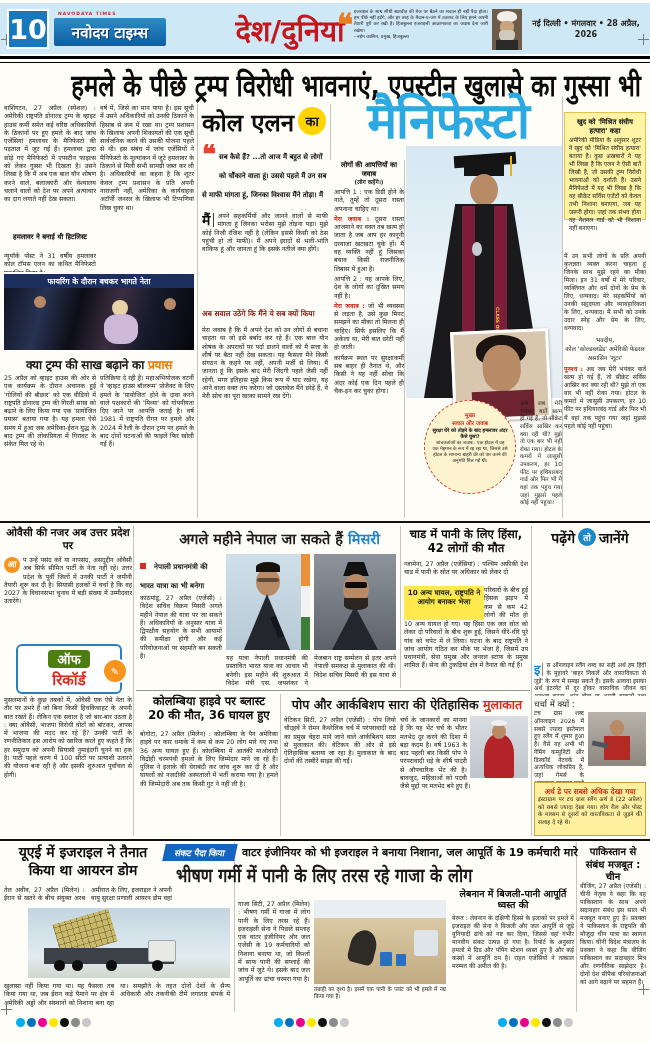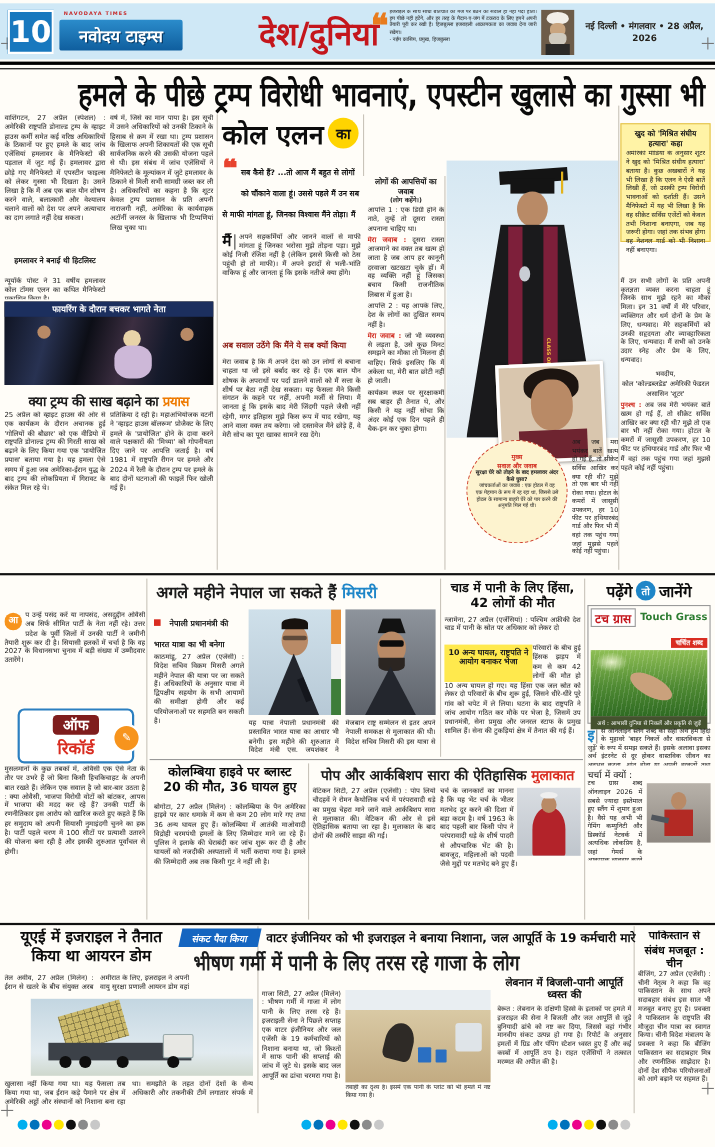--- a/index.html
+++ b/index.html
@@ -71,21 +71,21 @@
   .launcher{position:absolute;background:#cbb96a;transform:rotate(-16deg);background-image:repeating-linear-gradient(0deg,rgba(0,0,0,.25) 0 1px,transparent 1px 6px),repeating-linear-gradient(90deg,rgba(0,0,0,.25) 0 1px,transparent 1px 6px);}
   .truck{position:absolute;background:#3c4148;}
   .wheel{position:absolute;background:#0e0e0e;border-radius:50%;}
   .gazaph{background:linear-gradient(#e9eef2 0 22%,#d9c9a4 22%,#c2ab82);}
   .bender{position:absolute;background:#2e2a26;border-radius:50% 50% 20% 20%;transform:rotate(14deg);}
   .jerry{position:absolute;background:#2a6fc2;border-radius:1px;}
   .workerph{background:linear-gradient(#b8b2aa,#8e8881);}
   .vest{position:absolute;background:#b32a24;}
   
   .offrec{border:2px solid #2b7fc0;border-radius:6px;background:#fff;display:flex;flex-direction:column;align-items:center;justify-content:center;gap:1px;}
-  .offrec .w1{background:#7f1d1d;color:#fff;font-weight:900;font-size:13px;padding:0 9px;border-radius:4px;}
+  .offrec .w1{background:#4d7c0f;color:#fff;font-weight:900;font-size:13px;padding:0 9px;border-radius:4px;}
   .offrec .w2{color:#d92c20;font-weight:900;font-size:15px;}
   .offrec .pen{position:absolute;right:-8px;top:12px;width:22px;height:22px;border-radius:50%;background:#f7941d;color:#fff;font-size:10px;display:flex;align-items:center;justify-content:center;border:2px solid #fff;}
   .owdrop{float:left;width:16px;height:16px;border-radius:50%;background:#f7941d;color:#fff;font-size:8.5px;font-weight:900;display:flex;align-items:center;justify-content:center;margin:1px 3px 0 0;}
   .redsq{display:inline-block;width:6px;height:6px;background:#d92c20;margin-right:3px;}
   .ylsub{background:#ffe94d;font-size:7.2px;font-weight:900;line-height:1.25;padding:2px;text-align:center;}
   .tg-head{display:flex;align-items:center;justify-content:center;gap:3px;font-size:14px;font-weight:900;color:#0b0b0b;}
   .tg-circle{width:18px;height:18px;border-radius:50%;background:#1f86c8;color:#fff;font-size:9px;font-weight:900;display:flex;align-items:center;justify-content:center;}
   .tg-hi{color:#c4161c;font-weight:900;font-size:11px;border:1px solid #999;background:#fff;padding:0 3px;}
   .tg-en{color:#2e7d32;font-weight:bold;font-size:9px;}
   .tg-badge{background:#d92c20;color:#fff;font-size:6.2px;font-weight:bold;padding:1px 4px;}
@@ -168,20 +168,21 @@
     <span class="rqm">❝</span>
     <span class="leadquote">सब कैसे हैं? ...तो आज मैं बहुत से लोगों को चौंकाने वाला हूं। उससे पहले मैं उन सब से माफी मांगता हूं, जिनका विश्वास मैंने तोड़ा। मैं अपने मात-पिता से माफी मांगता हूं कि मैंने उनसे कहा कि मेरा इंटरव्यू है मगर यह बताया कि यह 'मोस्ट वांटेड' के लिए इंटरव्यू था।</span>
   </div>
   <div class="abs body" style="left:202px;top:212px;width:126px;height:94px">
     <span class="dropcap">मैं</span>
     <span>अपने सहकर्मियों और जानने वालों से माफी मांगता हूं जिनका भरोसा मुझे तोड़ना पड़ा। मुझे कोई निजी रंजिश नहीं है (लेकिन इससे किसी को ठेस पहुंची हो तो माफी)। मैं अपने इरादों से भली-भांति वाकिफ हूं और जानता हूं कि इसके नतीजे क्या होंगे।</span>
   </div>
   <div class="abs subhead-red" style="left:202px;top:308px;width:126px;height:16px;overflow:hidden">अब सवाल उठेंगे कि मैंने ये सब क्यों किया</div>
   <div class="abs body" style="left:202px;top:326px;width:126px;height:192px">मेरा जवाब है कि मैं अपने देश को उन लोगों से बचाना चाहता था जो इसे बर्बाद कर रहे हैं। एक बाल यौन शोषक के अपराधों पर पर्दा डालने वालों को मैं सत्ता के शीर्ष पर बैठा नहीं देख सकता। यह फैसला मैंने किसी संगठन के कहने पर नहीं, अपनी मर्जी से लिया। मैं जानता हूं कि इसके बाद मेरी जिंदगी पहले जैसी नहीं रहेगी, मगर इतिहास मुझे किस रूप में याद रखेगा, यह आने वाला वक्त तय करेगा। जो दस्तावेज मैंने छोड़े हैं, वे मेरी सोच का पूरा खाका सामने रख देंगे।</div>
 
+  <div class="abs manif" style="left:332px;top:96px;width:232px;height:58px">मैनिफेस्टो</div>
 
   <div class="abs" style="left:334px;top:160px;width:70px;height:358px;overflow:hidden">
     <div class="subhead-sm">लोगों की आपत्तियों का जवाब</div>
     <div class="center" style="font-size:5.8px;font-weight:bold">(लोग कहेंगे।)</div>
     <div class="body" style="margin-top:2px">
       <span class="b">आपत्ति 1 :</span>
       <span>एक डिग्री होने के नाते, तुम्हें तो दूसरा रास्ता अपनाना चाहिए था।</span>
     </div>
     <div class="body" style="margin-top:2px">
       <span class="lbl-red">मेरा जवाब :</span>
@@ -238,32 +239,33 @@
     </div>
   </div>
 
   <div class="hr" style="left:0;top:521px;width:650px;height:2px"></div>
   <div class="vr" style="left:133px;top:526px;height:310px"></div>
   <div class="vr" style="left:400px;top:526px;height:162px"></div>
   <div class="vr" style="left:531px;top:526px;height:310px"></div>
   <div class="vr" style="left:280px;top:694px;height:142px"></div>
   <div class="hr" style="left:136px;top:690px;width:394px;height:1px;background:#999"></div>
 
+  <div class="abs center head900" style="left:4px;top:526px;width:128px;height:28px;font-size:10.5px;line-height:1.2;overflow:hidden">ओवैसी की नजर अब उत्तर प्रदेश पर</div>
   <div class="abs body" style="left:4px;top:556px;width:128px;height:86px">
     <span class="owdrop">आ</span>
     <span>प उन्हें पसंद करें या नापसंद, असदुद्दीन ओवैसी अब सिर्फ सीमित पार्टी के नेता नहीं रहे। उत्तर प्रदेश के पूर्वी जिलों में उनकी पार्टी ने जमीनी तैयारी शुरू कर दी है। सियासी हलकों में चर्चा है कि वह 2027 के विधानसभा चुनाव में बड़ी संख्या में उम्मीदवार उतारेंगे।</span>
   </div>
   <div class="abs offrec" style="left:16px;top:644px;width:102px;height:46px">
     <span class="w1">ऑफ</span>
     <span class="w2">रिकॉर्ड</span>
     <span class="pen">✎</span>
   </div>
   <div class="abs body" style="left:4px;top:696px;width:128px;height:140px">मुसलमानों के कुछ तबकों में, ओवैसी एक ऐसे नेता के तौर पर उभरे हैं जो बिना किसी हिचकिचाहट के अपनी बात रखते हैं। लेकिन एक सवाल है जो बार-बार उठता है : क्या ओवैसी, भाजपा विरोधी वोटों को बांटकर, आपस में भाजपा की मदद कर रहे हैं? उनकी पार्टी के रणनीतिकार इस आरोप को खारिज करते हुए कहते हैं कि हर समुदाय को अपनी सियासी नुमाइंदगी चुनने का हक है। पार्टी पहले चरण में 100 सीटों पर प्रत्याशी उतारने की योजना बना रही है और इसकी शुरुआत पूर्वांचल से होगी।</div>
 
-  <div class="abs" style="left:142px;top:528px;width:256px;height:20px;text-align:left">
+  <div class="abs" style="left:124px;top:528px;width:256px;height:20px;text-align:right">
     <span style="font-size:14.5px;font-weight:900">
       <span>अगले महीने नेपाल जा सकते हैं</span>
       <span style="color:#1f86c8">मिसरी</span>
     </span>
   </div>
   <div class="abs" style="left:140px;top:554px;width:82px;height:38px;overflow:hidden">
     <span class="redsq"></span>
     <span style="font-size:7.2px;font-weight:900">नेपाली प्रधानमंत्री की भारत यात्रा का भी बनेगा आधार</span>
   </div>
   <div class="abs body" style="left:140px;top:594px;width:82px;height:94px">काठमांडू, 27 अप्रैल (एजेंसी) : विदेश सचिव विक्रम मिसरी अगले महीने नेपाल की यात्रा पर जा सकते हैं। अधिकारियों के अनुसार यात्रा में द्विपक्षीय सहयोग के सभी आयामों की समीक्षा होगी और कई परियोजनाओं पर सहमति बन सकती है।</div>
@@ -288,45 +290,34 @@
   <div class="abs body" style="left:404px;top:560px;width:124px;height:24px">न्जामेना, 27 अप्रैल (एजेंसियां) : पश्चिम अफ्रीकी देश चाड में पानी के स्रोत पर अधिकार को लेकर दो</div>
   <div class="abs ylsub" style="left:404px;top:586px;width:76px;height:30px;overflow:hidden">10 अन्य घायल, राष्ट्रपति ने आयोग बनाकर भेजा</div>
   <div class="abs body" style="left:484px;top:586px;width:44px;height:32px">परिवारों के बीच हुई हिंसक झड़प में कम से कम 42 लोगों की मौत हो गई।</div>
   <div class="abs body" style="left:404px;top:620px;width:124px;height:68px">10 अन्य घायल हो गए। यह हिंसा एक जल स्रोत को लेकर दो परिवारों के बीच शुरू हुई, जिसने धीरे-धीरे पूरे गांव को चपेट में ले लिया। घटना के बाद राष्ट्रपति ने जांच आयोग गठित कर मौके पर भेजा है, जिसमें उप प्रधानमंत्री, सेना प्रमुख और जनरल स्टाफ के प्रमुख शामिल हैं। सेना की टुकड़ियां क्षेत्र में तैनात की गई हैं।</div>
 
   <div class="abs tg-head" style="left:534px;top:526px;width:112px;height:22px">
     <span>पढ़ेंगे</span>
     <span class="tg-circle">तो</span>
     <span>जानेंगे</span>
   </div>
-  <div class="abs" style="left:534px;top:550px;width:112px;height:108px;border:1px solid #9a9a9a;box-sizing:border-box">
-    <div style="display:flex;justify-content:space-between;align-items:center;padding:2px 2px 0 2px">
-      <span class="tg-hi">टच ग्रास</span>
-      <span class="tg-en">Touch Grass</span>
-    </div>
-    <div style="text-align:right;padding:1px 2px">
-      <span class="tg-badge">चर्चित शब्द</span>
-    </div>
-    <div class="ph grassph" style="position:relative;left:2px;width:106px;height:60px">
-      <div class="blades"></div>
-      <div style="position:absolute;left:4px;top:2px;width:30px;height:18px;background:radial-gradient(rgba(255,255,230,.8),transparent 70%)"></div>
-      <div class="hand" style="left:34px;top:24px;width:42px;height:18px"></div>
-    </div>
-    <div class="tg-cap" style="position:relative;left:2px;width:106px;height:12px">अर्थ : आभासी दुनिया से निकलें और प्रकृति से जुड़ें</div>
-  </div>
   <div class="abs body" style="left:534px;top:662px;width:112px;height:34px;font-size:5.9px">
     <span class="tgdrop">इ</span>
     <span>स ऑनलाइन स्लैंग शब्द का सही अर्थ हम हिंदी के मुहावरे 'बाहर निकलें और वास्तविकता से जुड़ें' के रूप में समझ सकते हैं। इसके अलावा इसका अर्थ इंटरनेट से दूर होकर वास्तविक जीवन का अनुभव करना, शांत होना या अपनी हरकतों तथा पागलपन को छोड़ना है।</span>
   </div>
   <div class="abs b" style="left:534px;top:698px;width:112px;height:11px;font-size:8.5px;overflow:hidden">चर्चा में क्यों :</div>
   <div class="abs body" style="left:534px;top:710px;width:50px;height:72px;font-size:5.9px">टच ग्रास शब्द ऑनलाइन 2026 में सबसे ज्यादा इस्तेमाल हुए स्लैंग में शुमार हुआ है। वैसे यह अभी भी गेमिंग कम्युनिटी और डिस्कॉर्ड नेटवर्क में अत्यधिक लोकप्रिय है, जहां गेमर्स के आक्रामक व्यवहार करने पर इस शब्द का इस्तेमाल रिएलिटी चैक के रूप में किया जाता है।</div>
   <div class="abs ph workerph" style="left:588px;top:712px;width:58px;height:54px">
     <div class="face" style="left:22px;top:8px;width:14px;height:16px"></div>
     <div class="vest" style="left:16px;top:24px;width:26px;height:24px"></div>
     <div style="position:absolute;left:4px;top:30px;width:16px;height:5px;background:#50555c;transform:rotate(12deg)"></div>
+  </div>
+  <div class="abs tg-ybox" style="left:534px;top:782px;width:112px;height:54px;box-sizing:border-box">
+    <div class="t">अर्थ डे पर सबसे अधिक देखा गया</div>
+    <div class="bd" style="height:34px;overflow:hidden">इंस्टाग्राम पर टच ग्रास स्लैंग अर्थ डे (22 अप्रैल) को सबसे ज्यादा देखा गया। लोग रील और पोस्ट के माध्यम से दूसरों को वास्तविकता से जुड़ने की सलाह दे रहे थे।</div>
   </div>
 
   <div class="abs center head900" style="left:140px;top:694px;width:138px;height:32px;font-size:11.5px;line-height:1.25;overflow:hidden">
     <div>कोलम्बिया हाइवे पर ब्लास्ट</div>
     <div>20 की मौत, 36 घायल हुए</div>
   </div>
   <div class="abs body" style="left:140px;top:730px;width:138px;height:106px">बोगोटा, 27 अप्रैल (मिलेन) : कोलम्बिया के पैन अमेरिका हाइवे पर कार धमाके में कम से कम 20 लोग मारे गए तथा 36 अन्य घायल हुए हैं। कोलम्बिया में आतंकी माओवादी विद्रोही चरमपंथी हमलों के लिए जिम्मेदार माने जा रहे हैं। पुलिस ने इलाके की घेराबंदी कर जांच शुरू कर दी है और घायलों को नजदीकी अस्पतालों में भर्ती कराया गया है। हमले की जिम्मेदारी अब तक किसी गुट ने नहीं ली है।</div>
 
   <div class="abs" style="left:284px;top:694px;width:246px;height:18px;text-align:center;overflow:hidden">
     <span style="font-size:12.5px;font-weight:900;white-space:nowrap">

